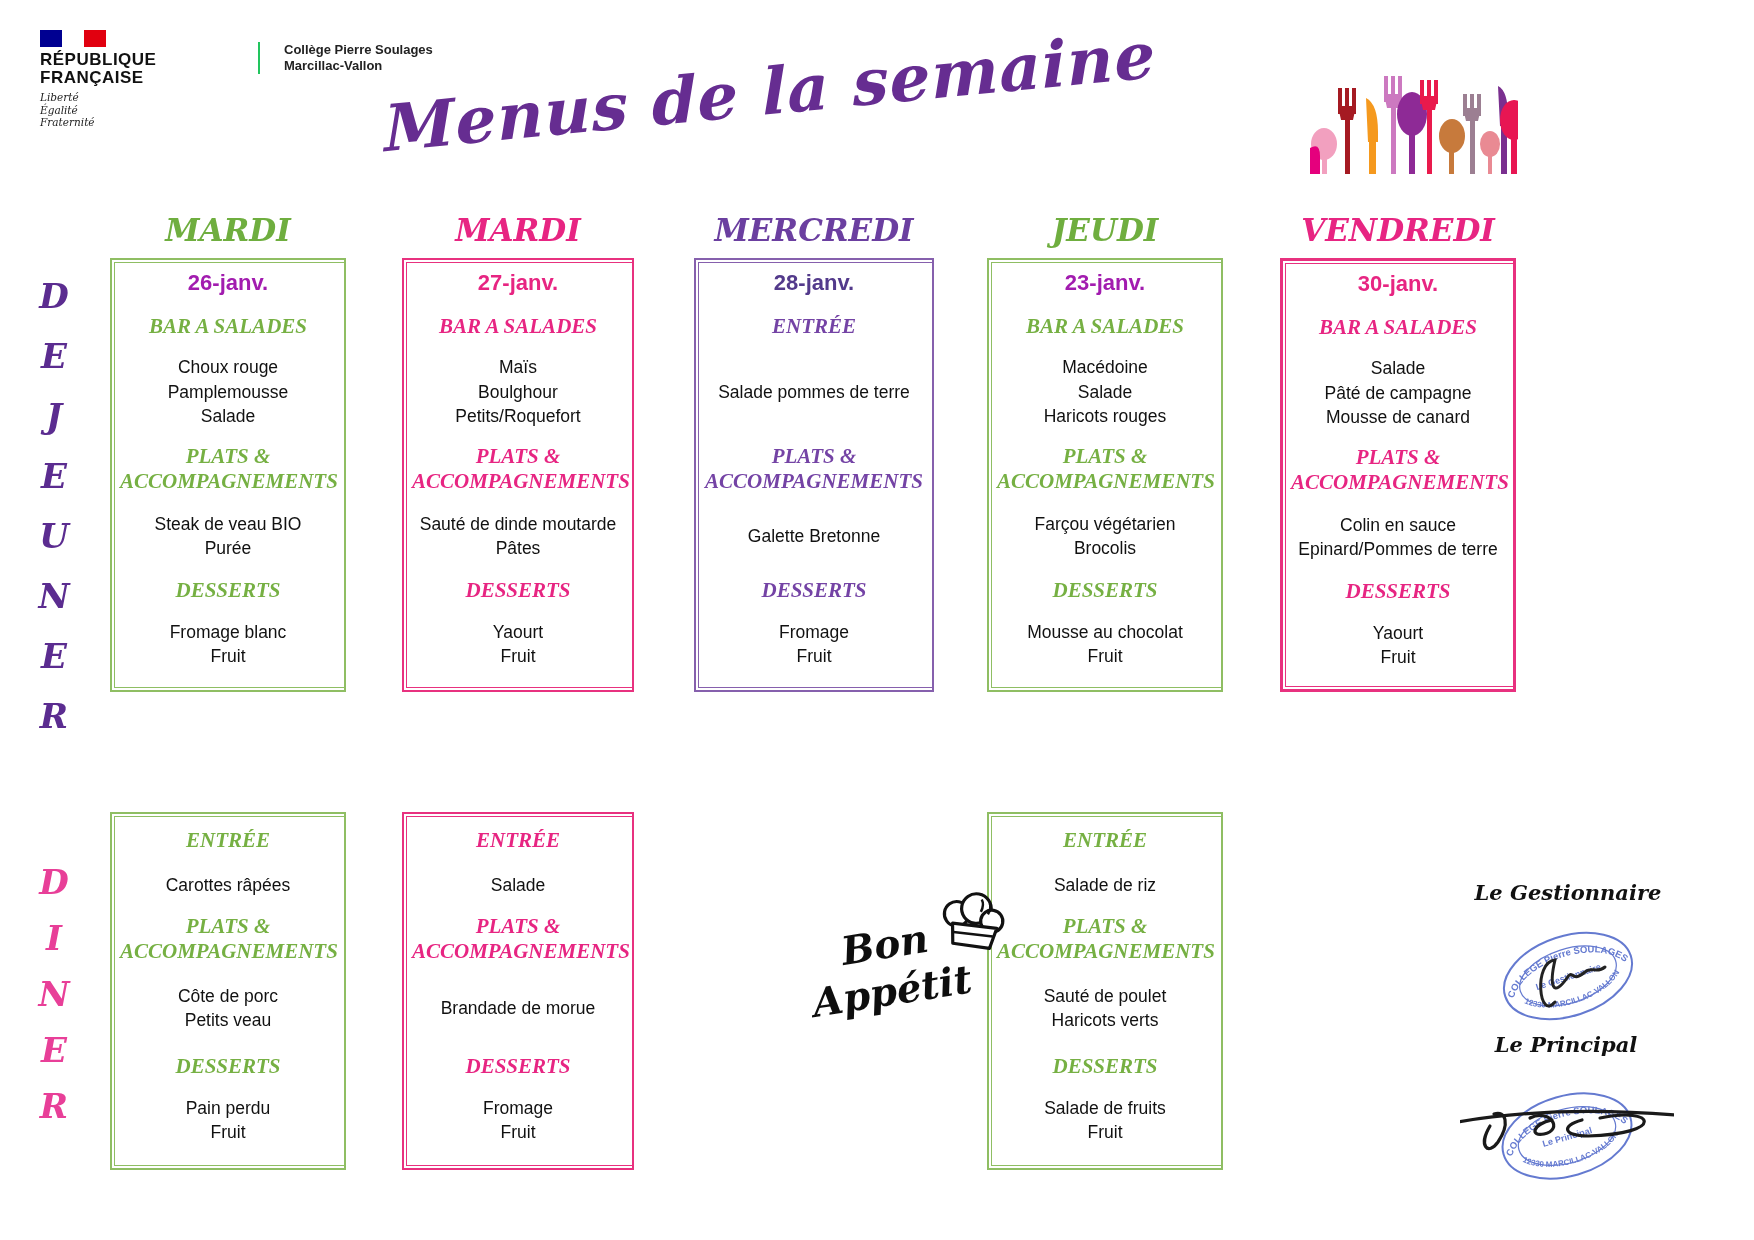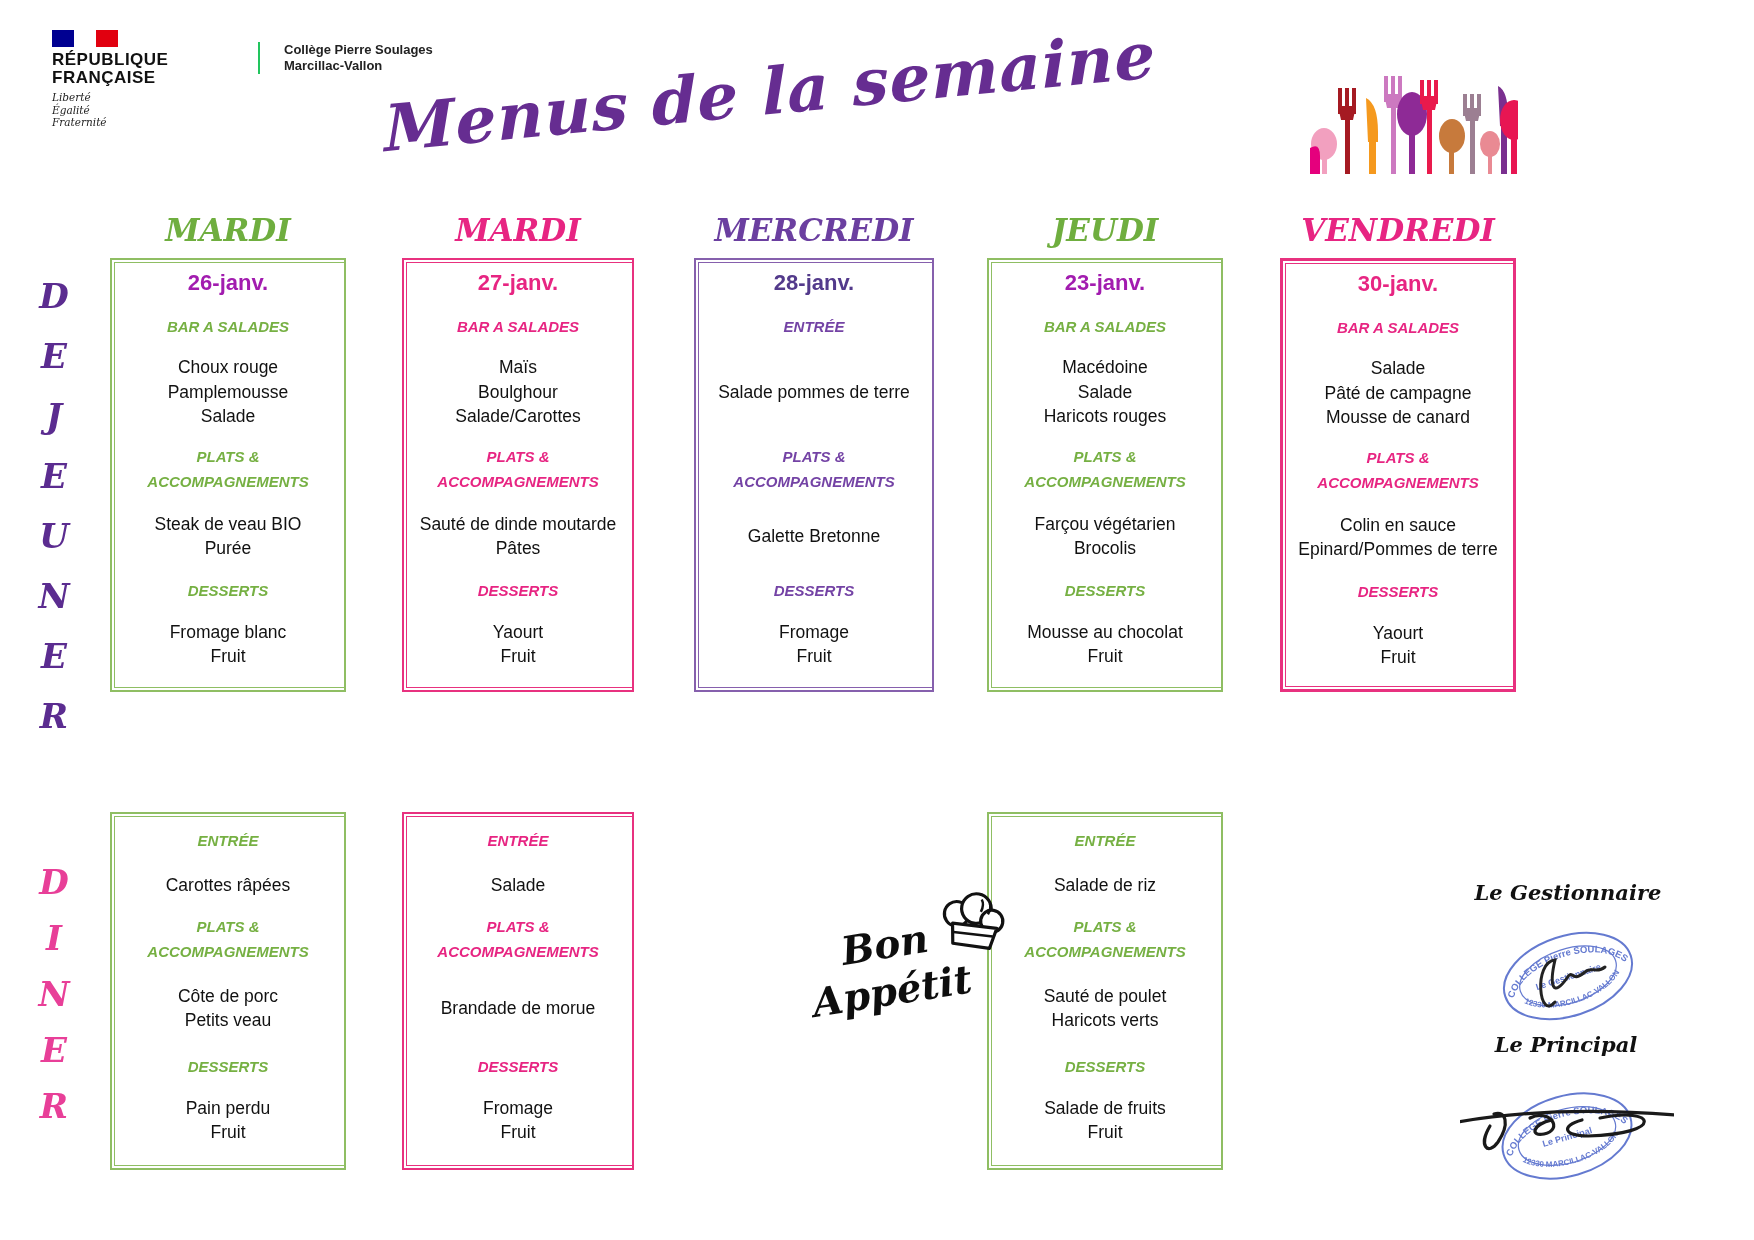--- a/index.html
+++ b/index.html
@@ -1,21 +1,21 @@
 <!DOCTYPE html>
 <html><head>
 <meta charset="utf-8">
 <style>
   html,body{margin:0;padding:0;background:#fff;}
   body{width:1754px;height:1240px;position:relative;overflow:hidden;
        font-family:"Liberation Sans",sans-serif;color:#1b1b1b;}
   .abs{position:absolute;}
 
   
-  .rf-block{left:52px;top:30px;width:200px;}
+  .rf-block{left:40px;top:30px;width:200px;}
   .rf-title{font-weight:bold;font-size:17px;line-height:18px;letter-spacing:.5px;color:#111;}
   .rf-motto{font-family:"DejaVu Serif",serif;font-style:italic;font-size:10.5px;line-height:12.5px;color:#222;margin-top:4px;}
   .school{left:258px;top:42px;border-left:2px solid #22c55e;padding-left:24px;
           font-size:13px;font-weight:bold;line-height:16px;color:#222;}
   .main-title{left:330px;top:54px;width:880px;text-align:center;
      font-family:"DejaVu Serif",serif;font-style:italic;font-weight:bold;
      font-size:64px;color:#662D91;transform:rotate(-5.5deg) skewX(-4deg);letter-spacing:1px;}
 
   
   .vletters{width:48px;text-align:center;font-family:"DejaVu Serif",serif;
@@ -28,22 +28,22 @@
   
   .col{position:absolute;top:0;height:1240px;}
   .day-name{position:absolute;top:212px;width:100%;text-align:center;
      font-family:"DejaVu Serif",serif;font-style:italic;font-weight:bold;font-size:31px;}
   .card{position:absolute;left:0;width:100%;border:2px solid;background:#fff;box-sizing:border-box;}
   .card-line{position:absolute;inset:2px;border:1px solid;pointer-events:none;}
   .lunch{top:258px;height:434px;}
   .dinner{top:812px;height:358px;}
   .card>div{position:absolute;width:100%;text-align:center;box-sizing:border-box;}
   .date{top:10px;font-size:22px;font-weight:bold;}
-  .sec{font-family:Liberation Sans, sans-serif;font-style:italic;font-weight:bold;
-       font-size:15px;line-height:25px;padding:0 8px;}
+  .sec{font-family:Liberation Serif, serif;font-style:italic;font-weight:bold;
+       font-size:21px;line-height:25px;padding:0 8px;}
   .items{white-space:pre-line;font-size:17.5px;line-height:24.5px;color:#111;
          display:flex;flex-direction:column;justify-content:center;}
   .s1t{top:54px;} .s1i{top:94px;height:76px;}
   .s2t{top:184px;} .s2i{top:250px;height:52px;}
   .s3t{top:318px;} .s3i{top:358px;height:52px;}
   .d1t{top:14px;} .d1i{top:56px;height:30px;}
   .d2t{top:100px;} .d2i{top:168px;height:52px;}
   .d3t{top:240px;} .d3i{top:280px;height:52px;}
 
   
@@ -211,21 +211,21 @@
 </div>
 
 <div class="col c-pink" style="left:402px;width:232px">
   <div class="day-name">MARDI</div>
   <div class="card lunch">
     <div class="card-line"></div>
     <div class="date">27-janv.</div>
     <div class="sec s1t">BAR A SALADES</div>
     <div class="items s1i">Maïs
 Boulghour
-Salade/Carottes</div>
+Petits/Roquefort</div>
     <div class="sec s2t">PLATS &amp; ACCOMPAGNEMENTS</div>
     <div class="items s2i">Sauté de dinde moutarde
 Pâtes</div>
     <div class="sec s3t">DESSERTS</div>
     <div class="items s3i">Yaourt
 Fruit</div>
   </div>
   <div class="card dinner">
     <div class="card-line"></div>
     <div class="sec d1t">ENTRÉE</div>

